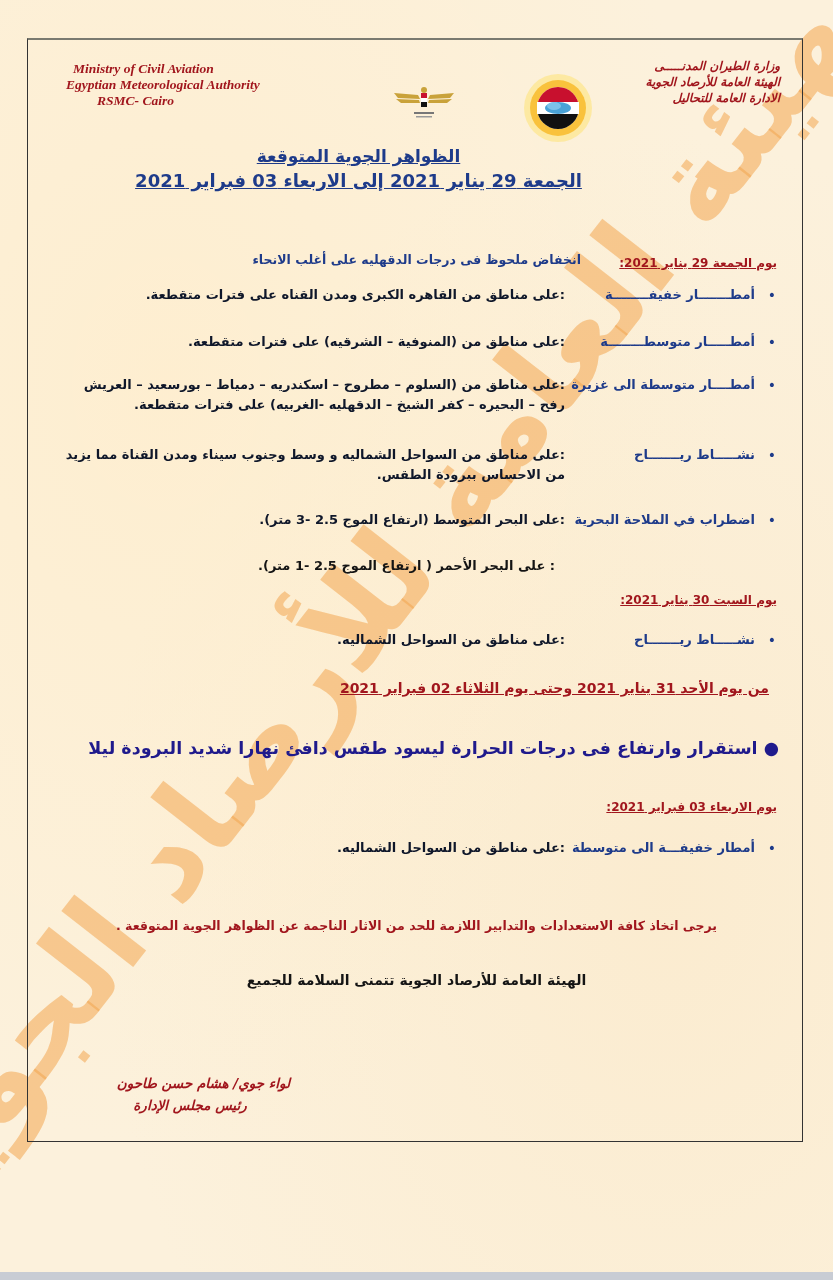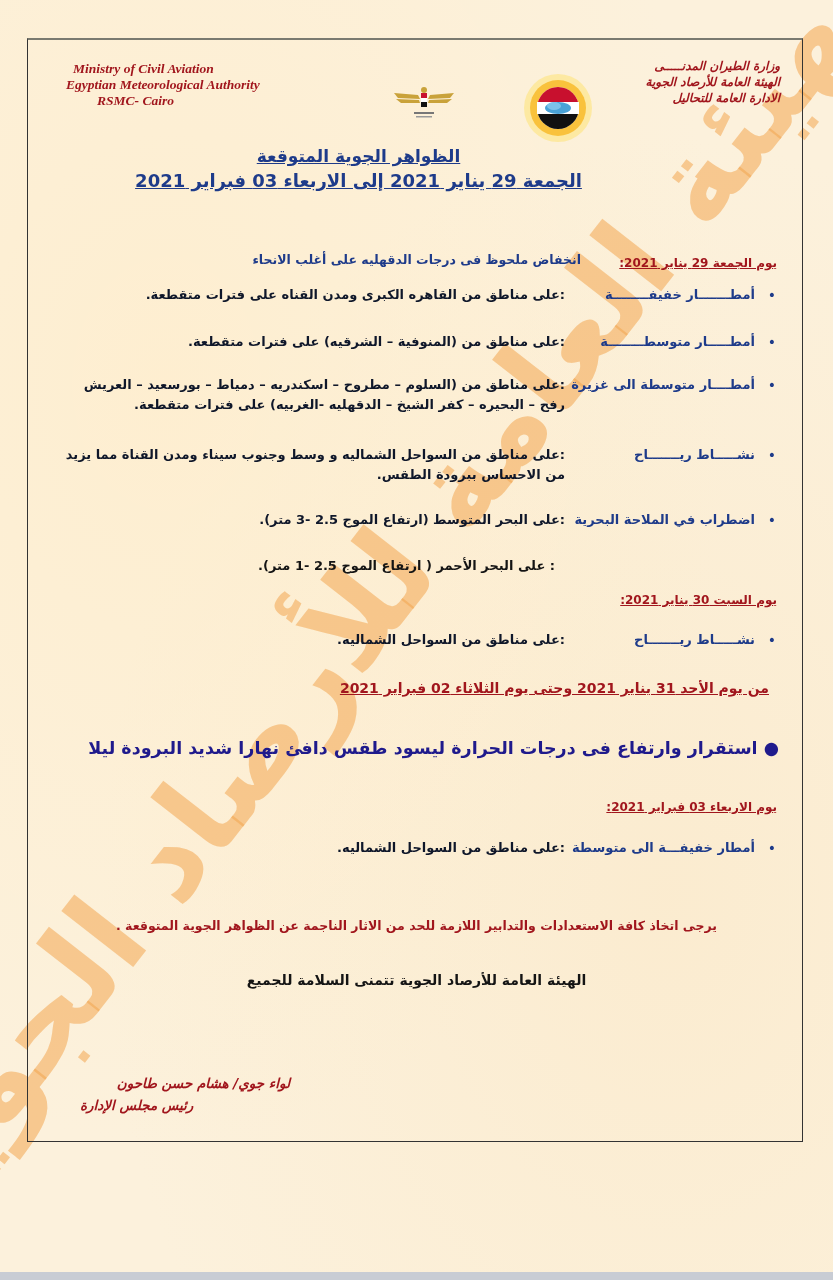--- a/index.html
+++ b/index.html
@@ -71,21 +71,21 @@
     color: #a1161d; font-size: 12.5px; font-weight: bold;
   }
   .closing {
     position: absolute; left: 0; width: 833px; top: 972px; text-align: center; direction: rtl;
     color: #141414; font-size: 14px; font-weight: bold;
   }
   .signature {
     position: absolute; left: 70px; top: 1072px; direction: rtl; text-align: right;
     color: #a1161d; font-size: 13.5px; font-style: italic; font-weight: bold; line-height: 22px; width: 220px;
   }
-  .signature div:nth-child(2) { padding-right: 0; margin-right: 0; text-align: left; position: relative; right: -10px; }
+  .signature div:nth-child(2) { padding-right: 0; margin-right: 0; text-align: center; position: relative; right: -10px; }
   .watermark { position: absolute; left: 0; top: 0; width: 833px; height: 1280px; pointer-events: none; }
 </style>
 </head>
 <body>
 
 <svg class="watermark" viewBox="0 0 833 1280">
   <text x="0" y="0" transform="translate(420,600) rotate(-52)" text-anchor="middle" font-family="DejaVu Sans, sans-serif" font-weight="bold" font-size="120" fill="#f3a650" fill-opacity="0.55" direction="rtl">الهيئة العامة للأرصاد الجوية</text>
 </svg>
 
 <div class="frame"></div>

